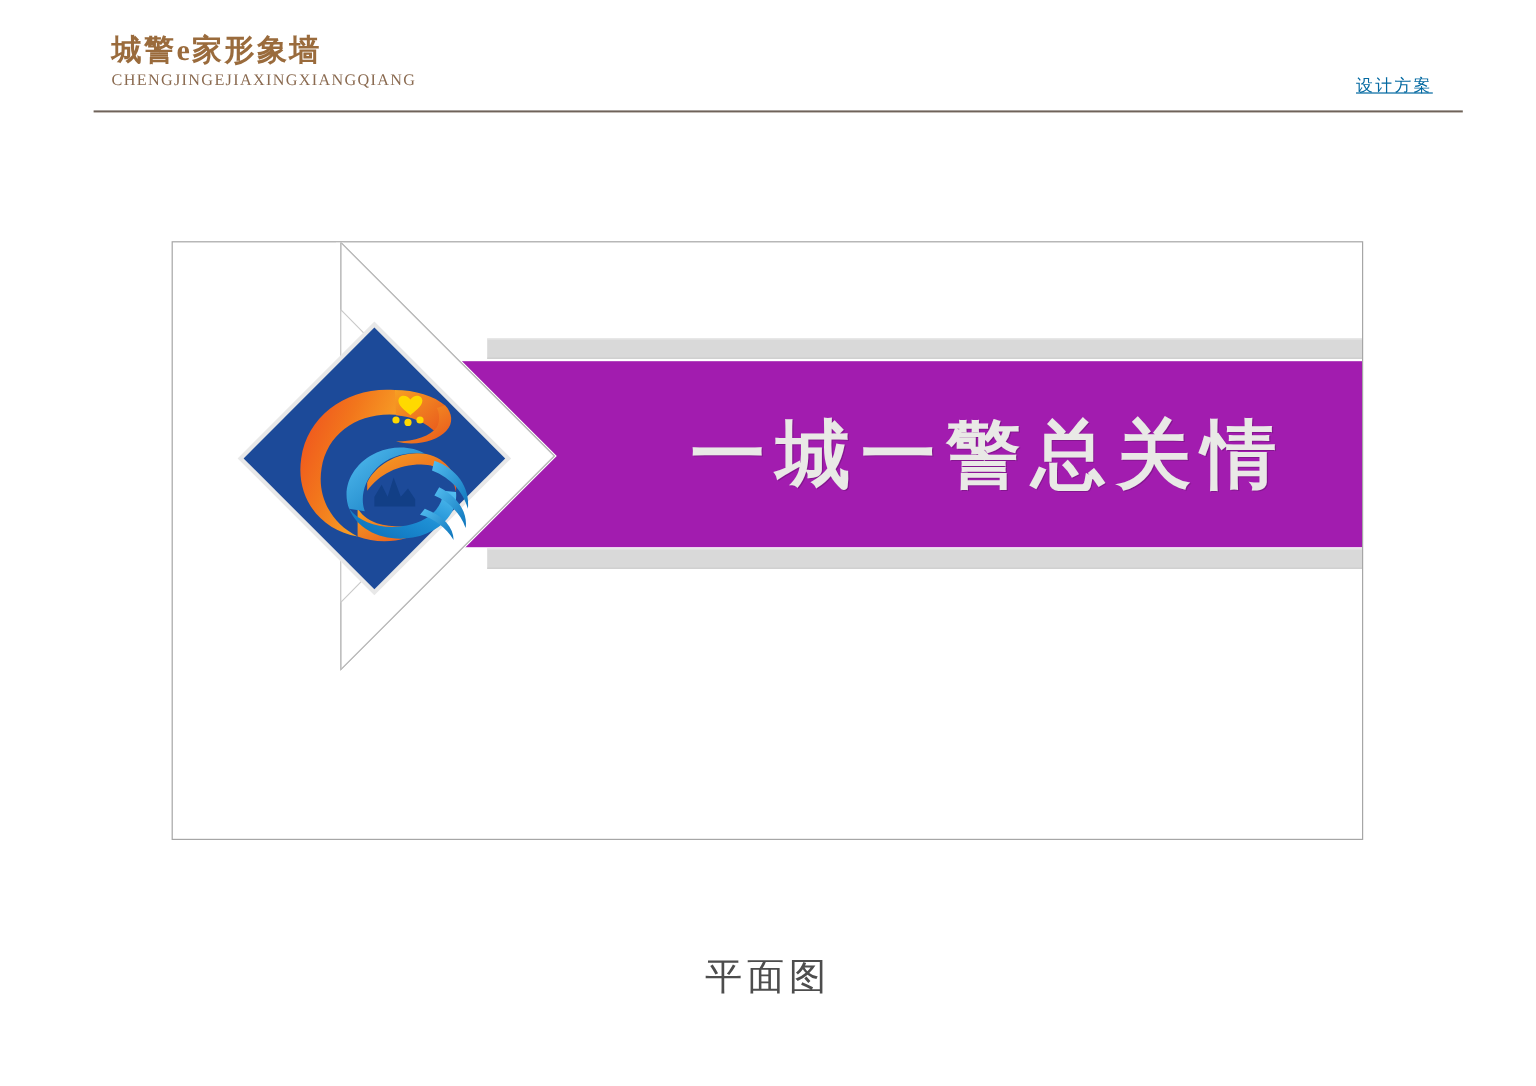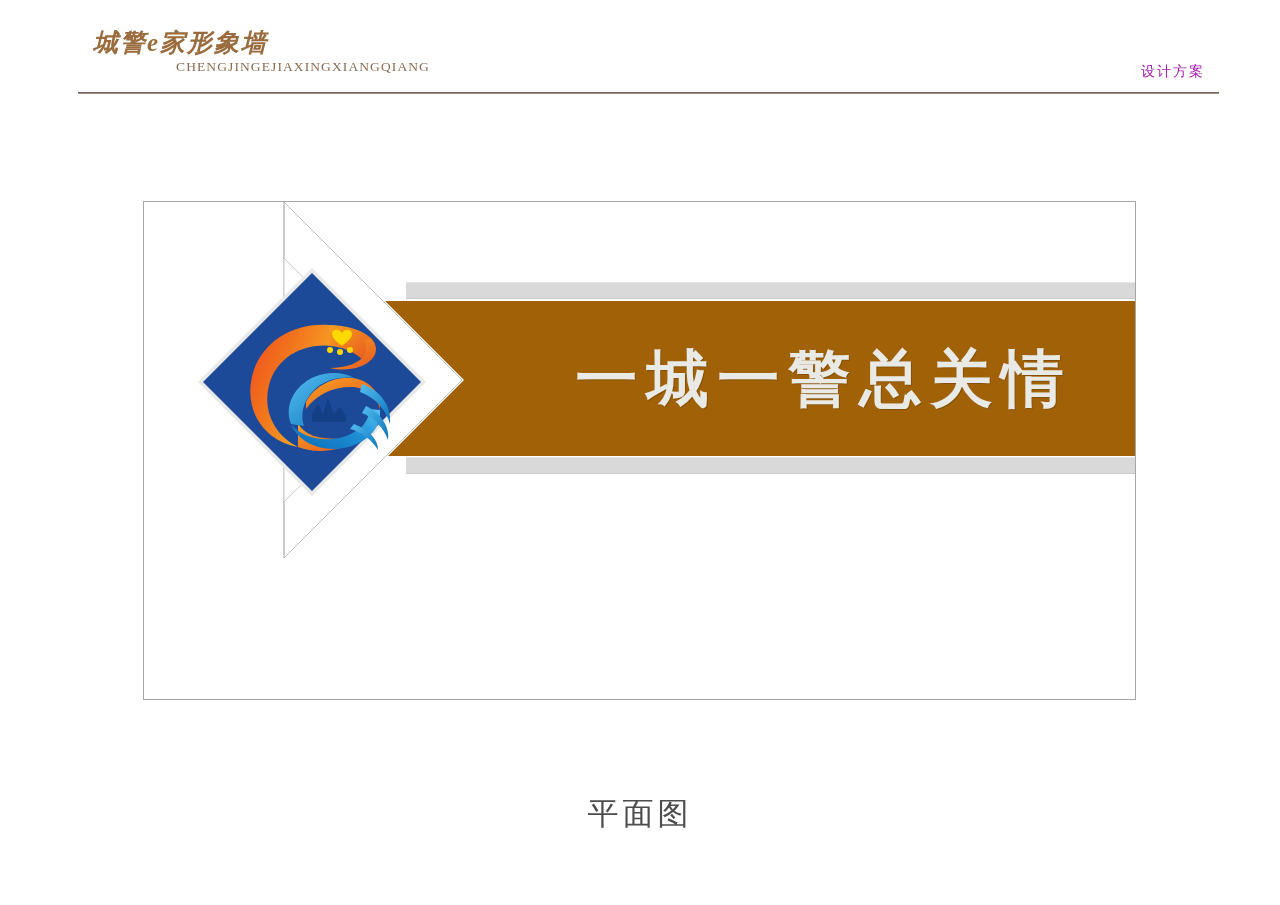--- a/index.html
+++ b/index.html
@@ -36,41 +36,40 @@
     width: 420px;
   }
   #brand-title {
     font-family: "Liberation Serif", "DejaVu Serif", serif;
     font-size: 25px;
     font-weight: bold;
     color: #9a6b3c;
     letter-spacing: 2px;
     line-height: 1.05;
     white-space: nowrap;
-    font-style: italic;
   }
   #brand-subtitle {
     font-family: "Liberation Serif", "DejaVu Serif", serif;
     font-size: 13.5px;
     font-weight: normal;
     color: #8a6a50;
     letter-spacing: 1.1px;
     margin-top: 3px;
     white-space: nowrap;
-    text-align: center;
   }
   #header-right-label {
     position: absolute;
-    right: 75px;
+    right: 86px;
     top: 63px;
     font-family: "Liberation Sans", "DejaVu Sans", sans-serif;
     font-size: 14px;
-    color: #a21caf;
+    color: #0369a1;
     letter-spacing: 2px;
     white-space: nowrap;
+    text-decoration: underline;
   }
   #header-rule {
     position: absolute;
     left: 78px;
     top: 92px;
     width: 1141px;
     height: 2px;
     background: linear-gradient(to bottom, #6f635a 0%, #6f635a 55%, #cfc8c2 100%);
   }
 
@@ -105,21 +104,21 @@
   #stripe-top { top: 80px; }
   #stripe-bottom { top: 255px; }
 
   
   #banner {
     position: absolute;
     left: 182px;
     top: 99px;
     width: 811px;
     height: 155px;
-    background: #a16207;
+    background: #a21caf;
   }
   #banner-text {
     position: absolute;
     left: 0;
     top: 0;
     width: 811px;
     height: 155px;
     display: flex;
     align-items: center;
     justify-content: center;

